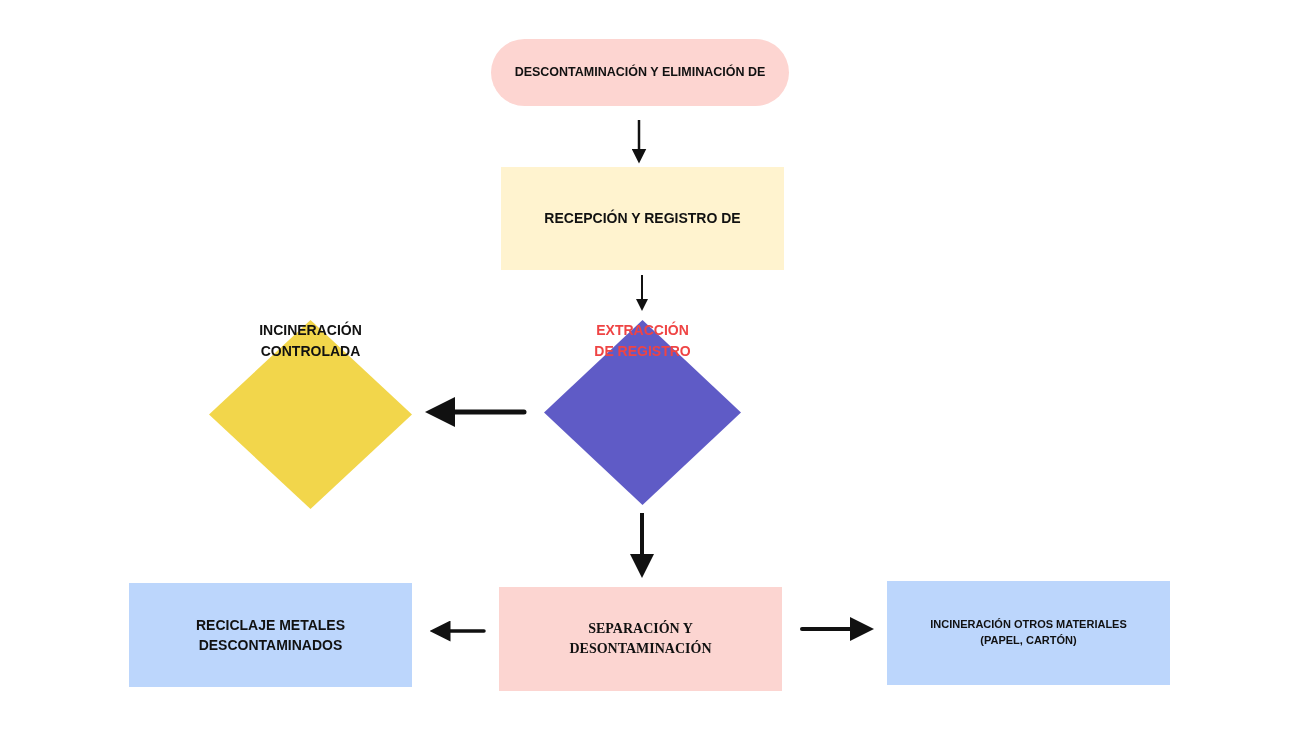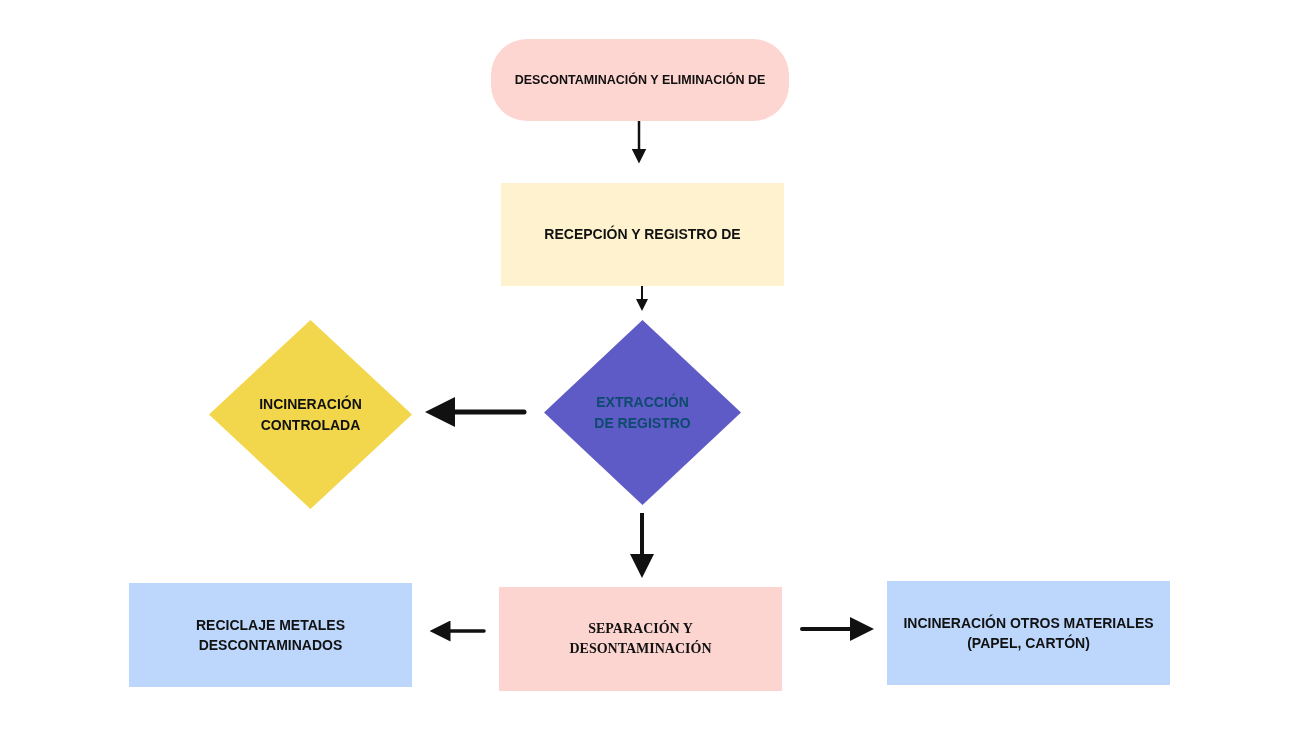--- a/index.html
+++ b/index.html
@@ -1,39 +1,39 @@
 <!DOCTYPE html>
 <html><head>
 <meta charset="utf-8">
 <style>
   html, body { margin:0; padding:0; background:#ffffff; }
   body { width:1299px; height:731px; position:relative; overflow:hidden;
          font-family:"Liberation Sans", sans-serif; }
   .node { position:absolute; display:flex; align-items:center; justify-content:center;
           text-align:center; font-weight:bold; color:#111; box-sizing:border-box; }
   .node span { display:block; line-height:1.45; }
-  #n-start { left:491px; top:39px; width:298px; height:82px; border-radius:36px;
+  #n-start { left:491px; top:39px; width:298px; height:67px; border-radius:36px;
              background:#fdd5d1; font-size:12.5px; padding:0 12px; }
   #n-recep { left:501px; top:167px; width:283px; height:103px; background:#fff3cf;
-             font-size:14px; padding:0 33px;margin-top:16px; }
+             font-size:14px; padding:0 33px; }
   #n-sep   { left:499px; top:587px; width:283px; height:104px; background:#fcd5d1;
              font-size:14px; padding:0 30px;font-family:Liberation Serif, serif; }
   #n-recic { left:129px; top:583px; width:283px; height:104px; background:#bcd6fc;
              font-size:14px; padding:0 11px; }
   #n-otros { left:887px; top:581px; width:283px; height:104px; background:#bcd6fc;
-             font-size:14px; padding:0 6px; }
+             font-size:11px; padding:0 6px; }
   .diamond-wrap { position:absolute; }
   .diamond-wrap svg { position:absolute; left:0; top:0; }
   .diamond-label { position:absolute; left:0; top:0; width:100%; height:100%;
-                   display:flex; align-items:center; justify-content:center; text-align:center;
+                   display:flex; align-items:flex-start; justify-content:center; text-align:center;
                    font-weight:bold; font-size:14px; line-height:1.5; }
   #d-incin { left:209px; top:320px; width:203px; height:189px; }
   #d-incin .diamond-label { color:#111; }
   #d-extr  { left:544px; top:320px; width:197px; height:185px; }
-  #d-extr .diamond-label { color:#0c4a6e; }
+  #d-extr .diamond-label { color:#ef4444; }
   svg#arrows { position:absolute; left:0; top:0; }
 </style>
 </head>
 <body>
 
 <svg id="arrows" width="1299" height="731">
   <defs>
     <marker id="ah" markerWidth="6" markerHeight="6" refX="3" refY="3" orient="auto" markerUnits="strokeWidth">
       <path d="M0,0 L6,3 L0,6 Z" fill="#111"></path>
     </marker>

